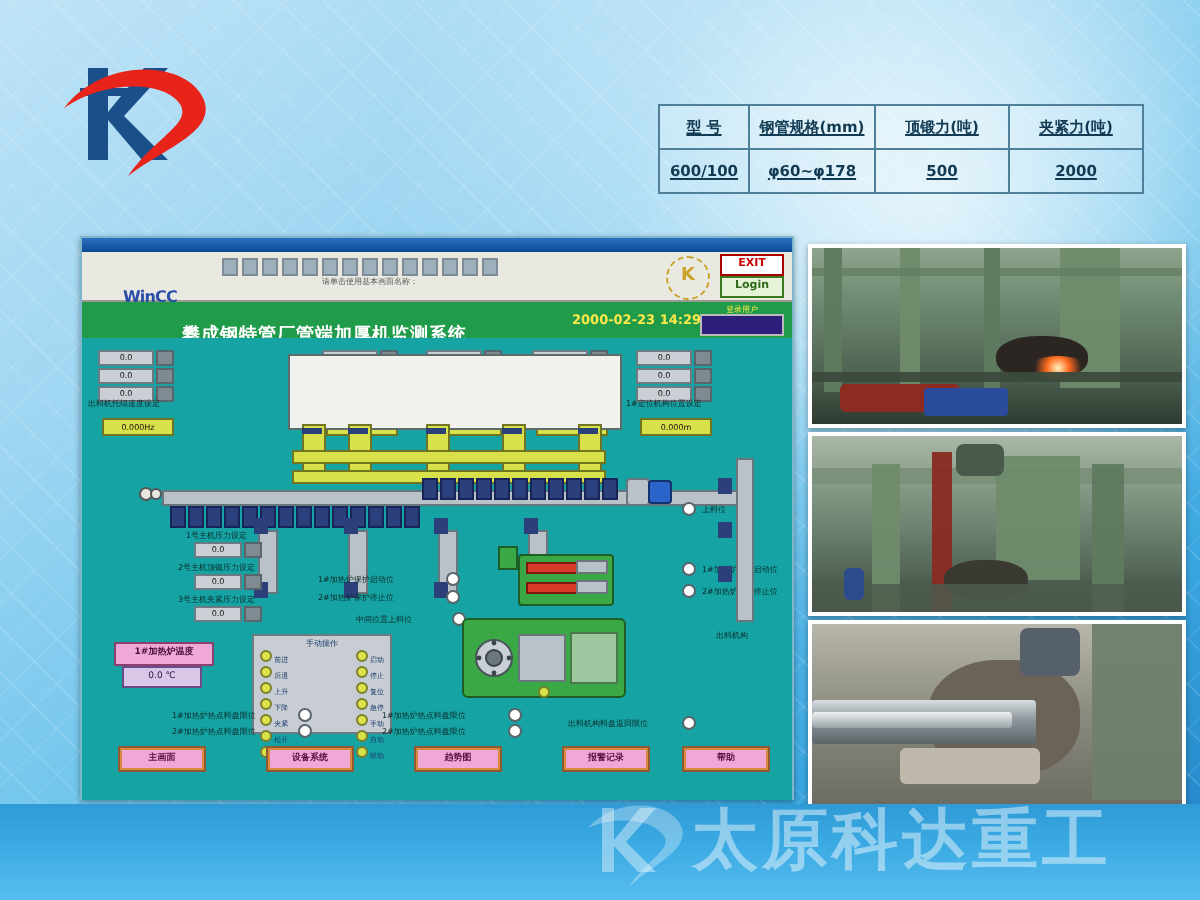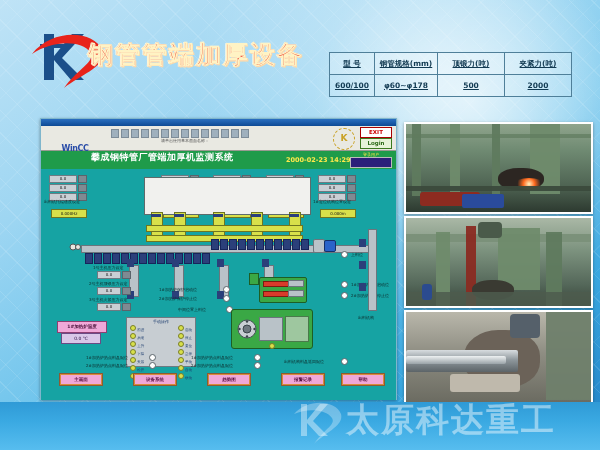--- a/index.html
+++ b/index.html
@@ -52,21 +52,21 @@
   .tb-icons i{display:block;width:6px;height:7px;background:#9fb0bd;border:1px solid #7d8c98;}
   .tb-note{position:absolute;left:120px;top:12px;font-size:4px;color:#555;}
   .clockface{position:absolute;left:292px;top:2px;width:20px;height:20px;border-radius:50%;
     border:1px dashed #c9a227;color:#c9a227;font-size:9px;font-weight:bold;text-align:center;line-height:19px;}
   .exitbtn{position:absolute;right:4px;top:1px;width:30px;height:9px;background:#fff;
     border:1px solid #a00;color:#c00;font-size:5.5px;font-weight:bold;text-align:center;line-height:9px;}
   .loginbtn{position:absolute;right:4px;top:12px;width:30px;height:9px;background:#e6f3d8;
     border:1px solid #3b7a1e;color:#2d6b17;font-size:5.5px;font-weight:bold;text-align:center;line-height:9px;}
 
   .hmi-green{height:18px;background:#1f9b4a;position:relative;}
-  .hmi-green .gtitle{position:absolute;left:50px;top:0;font-size:9px;font-weight:bold;color:#fff;letter-spacing:.5px;}
+  .hmi-green .gtitle{position:absolute;left:50px;top:10px;font-size:9px;font-weight:bold;color:#fff;letter-spacing:.5px;}
   .hmi-green .gdate{position:absolute;left:245px;top:5px;font-size:6.5px;font-weight:bold;color:#ffe94a;}
   .userbox{position:absolute;right:4px;top:1px;width:42px;}
   .userbox .ulab{font-size:4px;color:#ffe94a;text-align:center;line-height:5px;}
   .userbox .ufield{height:9px;background:#2b1f7a;border:1px solid #bbb;}
 
   .hmi-body{position:relative;height:231px;background:#16a3a3;overflow:hidden;}
 
   
   .val-stack{position:absolute;width:38px;}
   .val-row{display:flex;align-items:center;gap:1px;margin-bottom:1px;}
@@ -141,21 +141,20 @@
   <div class="lattice"></div>
   <div class="glow"></div>
 
   <div class="header">
     <svg class="logo-mark" viewBox="0 0 76 60">
       <path d="M14 6 L24 6 L24 52 L14 52 Z" fill="#1b4f8a"></path>
       <path d="M24 28 L42 6 L54 6 L32 30 L54 52 L41 52 L24 32 Z" fill="#1b4f8a"></path>
       <path d="M10 16 L40 16 L40 20 L10 20 Z" fill="#1b4f8a"></path>
       <path d="M2 26 C22 0 64 2 72 22 C78 38 52 46 34 60 C48 40 66 34 60 24 C52 12 22 12 2 26 Z" fill="#e8231a"></path>
     </svg>
-    <div class="title-cn">钢管管端加厚设备</div>
   </div>
 
   <table class="spec-table">
     <tbody>
         <tr>
       <th class="c0">型    号</th>
       <th class="c1">钢管规格(mm)</th>
       <th class="c2">顶锻力(吨)</th>
       <th class="c3">夹紧力(吨)</th>
     </tr>

